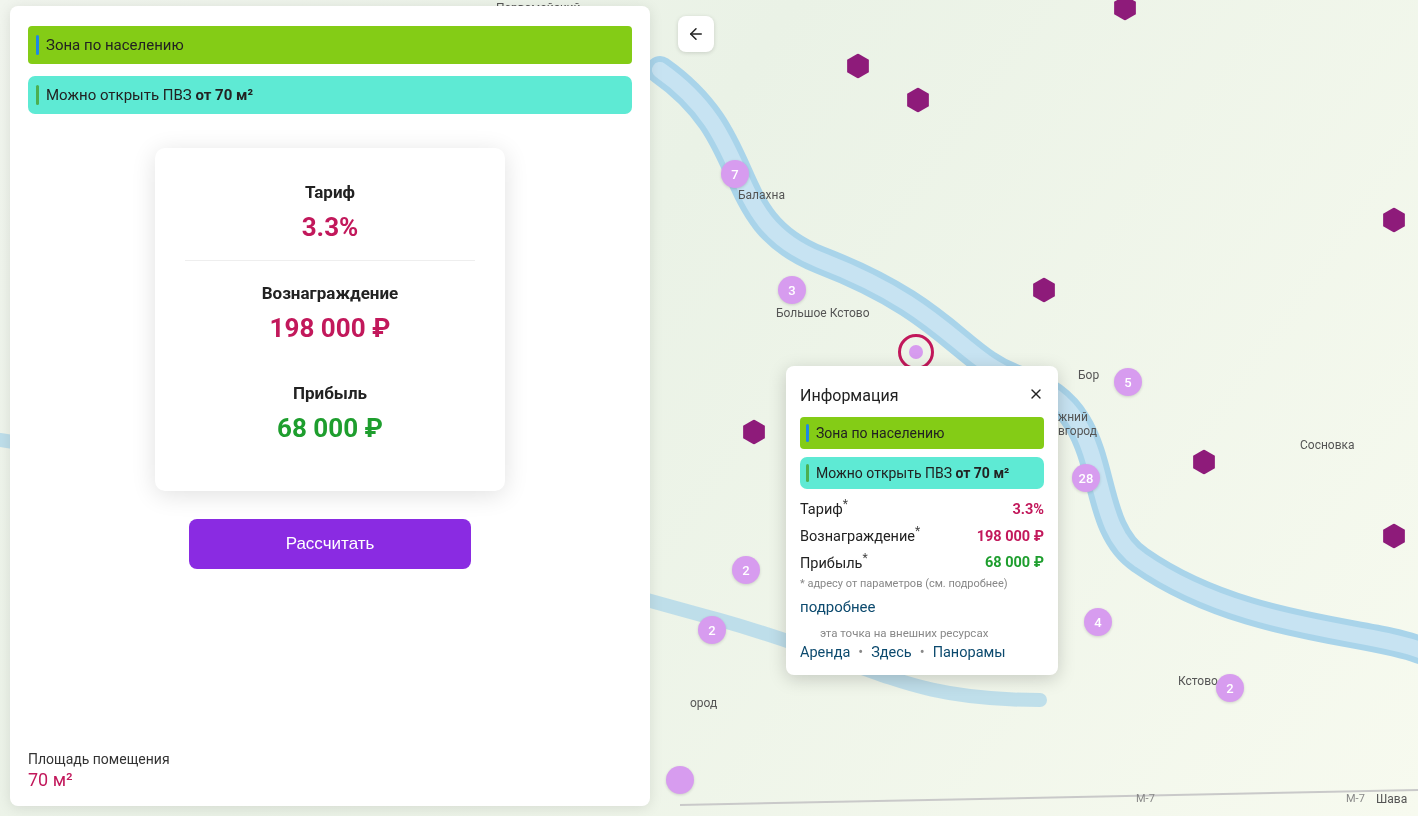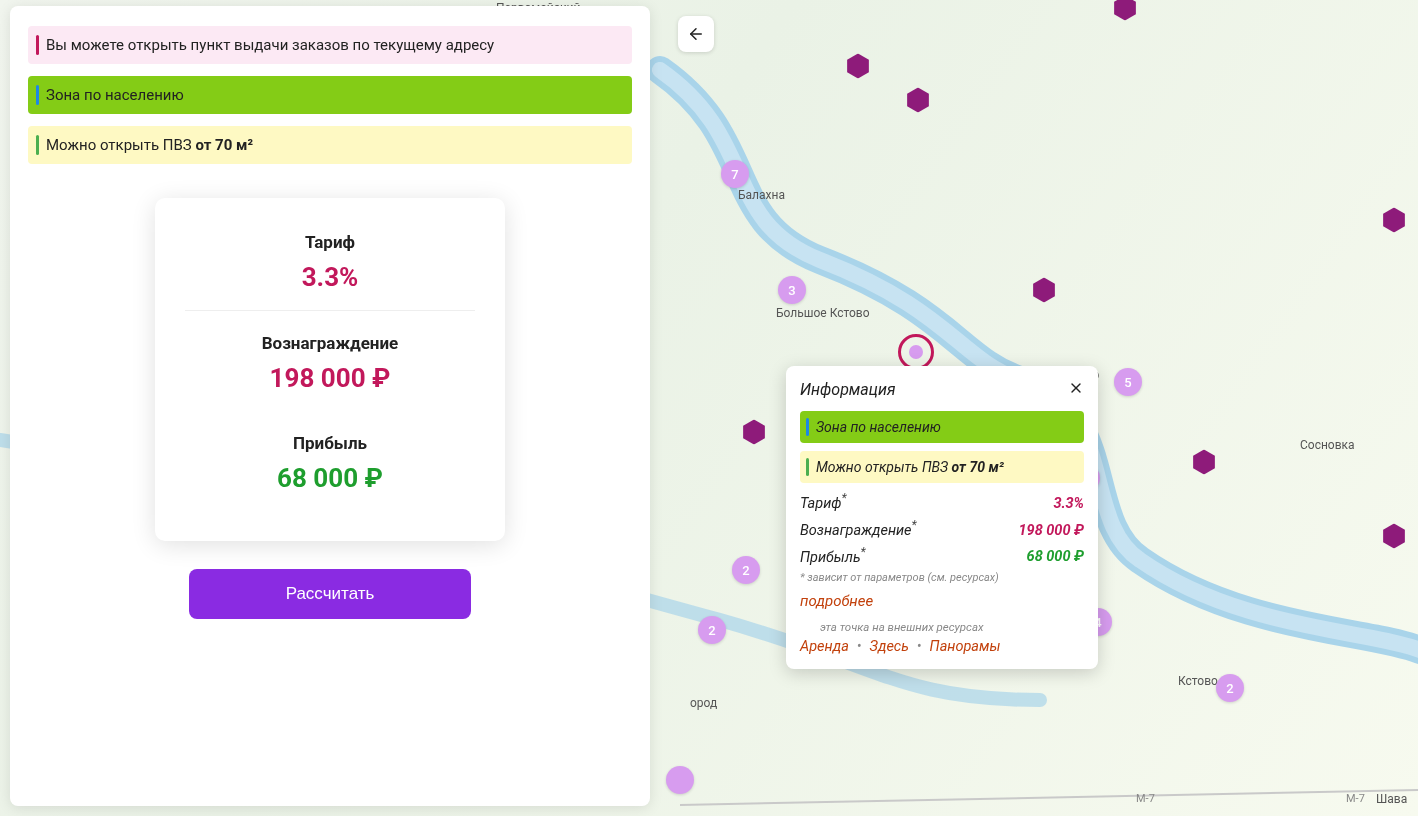--- a/index.html
+++ b/index.html
@@ -72,21 +72,21 @@
     border-radius: 4px; padding: 10px 14px 10px 18px; margin-bottom: 12px;
     position: relative; font-size: 15px; color: #222;
   }
   .notice::before {
     content: ""; position: absolute; left: 8px; top: 9px; bottom: 9px; width: 3px; border-radius: 2px;
   }
   .notice.pink  { background: #fce9f4; }
   .notice.pink::before  { background: #c2185b; }
   .notice.blue  { background: #84cc16; }
   .notice.blue::before  { background: #1e88e5; }
-  .notice.green { background: #fef9c3; }
+  .notice.green { background: #5eead4; border-radius: 7px; }
   .notice.green::before { background: #4caf50; }
   .notice .bold { font-weight: 700; }
 
   .card {
     width: 350px; margin: 34px auto 28px auto; background: #fff;
     border-radius: 10px; box-shadow: 0 4px 24px rgba(0,0,0,.12);
     padding: 28px 30px 30px 30px; text-align: center;
   }
   .card-sec { padding: 6px 0 18px 0; }
   .card-sec.divider { border-top: 1px solid #eee; padding-top: 22px; }
@@ -100,38 +100,37 @@
     background: #8a2be2; color: #fff; border: none; border-radius: 8px;
     font-size: 17px; font-weight: 500; cursor: pointer;
   }
 
   .lp-footer { position: absolute; left: 18px; bottom: 16px; font-size: 14px; }
   .lp-footer .t { color: #333; }
   .lp-footer .v { color: #c2185b; font-size: 18px; margin-top: 2px; }
 
   
   .popup {
-    position: absolute; top: 366px; left: 786px; width: 312px;
+    position: absolute; top: 366px; left: 786px; width: 272px;
     background: #fff; border-radius: 8px; box-shadow: 0 4px 18px rgba(0,0,0,.18);
-    padding: 14px 14px 14px 14px;
-    font-style: italic;
+    padding: 20px 14px 14px 14px;
   }
   .popup-header { display: flex; justify-content: space-between; align-items: center; margin-bottom: 12px; }
   .popup-header .title { font-size: 16px; color: #222; }
   .popup-header .close { font-size: 18px; cursor: pointer; color: #333; line-height: 1; }
 
   .popup .notice { font-size: 14px; padding: 8px 12px 8px 16px; margin-bottom: 8px; }
   .popup .notice::before { left: 6px; top: 7px; bottom: 7px; }
 
   .kv-row { display: flex; justify-content: space-between; align-items: baseline; font-size: 14.5px; margin: 6px 0; }
   .kv-row .k { color: #222; }
   .kv-row .k sup { color: #444; }
   .kv-row .v { font-weight: 700; }
   .fine { font-size: 11px; color: #888; margin-top: 4px; }
-  .link { color: #c2410c; cursor: pointer; }
+  .link { color: #0c4a6e; cursor: pointer; }
 
   .popup .details { margin-top: 8px; font-size: 15px; }
   .popup .ext-label { margin-top: 10px; font-size: 11.5px; color: #888; margin-left: 20px; }
   .popup .ext-links { margin-top: 4px; font-size: 14.5px; display: flex; gap: 8px; align-items: center; flex-wrap: wrap; }
   .popup .ext-links .sep { color: #888; }
 </style>
 </head>
 <body>
 
 <div class="map">
@@ -201,23 +200,20 @@
 <div class="back-btn">
   <svg width="18" height="18" viewBox="0 0 24 24" fill="none" stroke="#222" stroke-width="2" stroke-linecap="round" stroke-linejoin="round">
       <path d="M19 12H5"></path>
       <path d="M12 19 5 12l7-7"></path>
     </svg>
 </div>
 
 <div class="left-panel">
 
 
-  <div class="notice pink">
-    <span>Вы можете открыть пункт выдачи заказов по текущему адресу</span>
-  </div>
   <div class="notice blue">
     <span>Зона по населению</span>
   </div>
   <div class="notice green">
     <span>Можно открыть ПВЗ </span><span class="bold">от 70 м²</span>
   </div>
 
   <div class="card">
     <div class="card-sec">
       <div class="label">Тариф</div>
@@ -228,20 +224,24 @@
       <div class="value val-magenta">198 000 ₽</div>
     </div>
     <div class="card-sec" style="padding-top:22px;">
       <div class="label">Прибыль</div>
       <div class="value val-green">68 000 ₽</div>
     </div>
   </div>
 
   <button class="cta-btn">Рассчитать</button>
 
+  <div class="lp-footer">
+    <div class="t">Площадь помещения</div>
+    <div class="v">70 м²</div>
+  </div>
 </div>
 
 <div class="popup">
   <div class="popup-header">
     <div class="title">Информация</div>
     <div class="close">
       <svg width="16" height="16" viewBox="0 0 24 24" fill="none" stroke="#222" stroke-width="2" stroke-linecap="round">
           <path d="M18 6 6 18"></path>
           <path d="M6 6l12 12"></path>
         </svg>
@@ -261,21 +261,21 @@
   </div>
   <div class="kv-row">
     <div class="k"><span>Вознаграждение</span><sup>*</sup></div>
     <div class="v val-magenta">198 000 ₽</div>
   </div>
   <div class="kv-row">
     <div class="k"><span>Прибыль</span><sup>*</sup></div>
     <div class="v val-green">68 000 ₽</div>
   </div>
 
-  <div class="fine">* зависит от параметров (см. ресурсах)</div>
+  <div class="fine">* адресу от параметров (см. подробнее)</div>
 
   <div class="details"><span class="link">подробнее</span></div>
 
   <div class="ext-label">эта точка на внешних ресурсах</div>
   <div class="ext-links">
     <span class="link">Аренда</span>
     <span class="sep">•</span>
     <span class="link">Здесь</span>
     <span class="sep">•</span>
     <span class="link">Панорамы</span>

